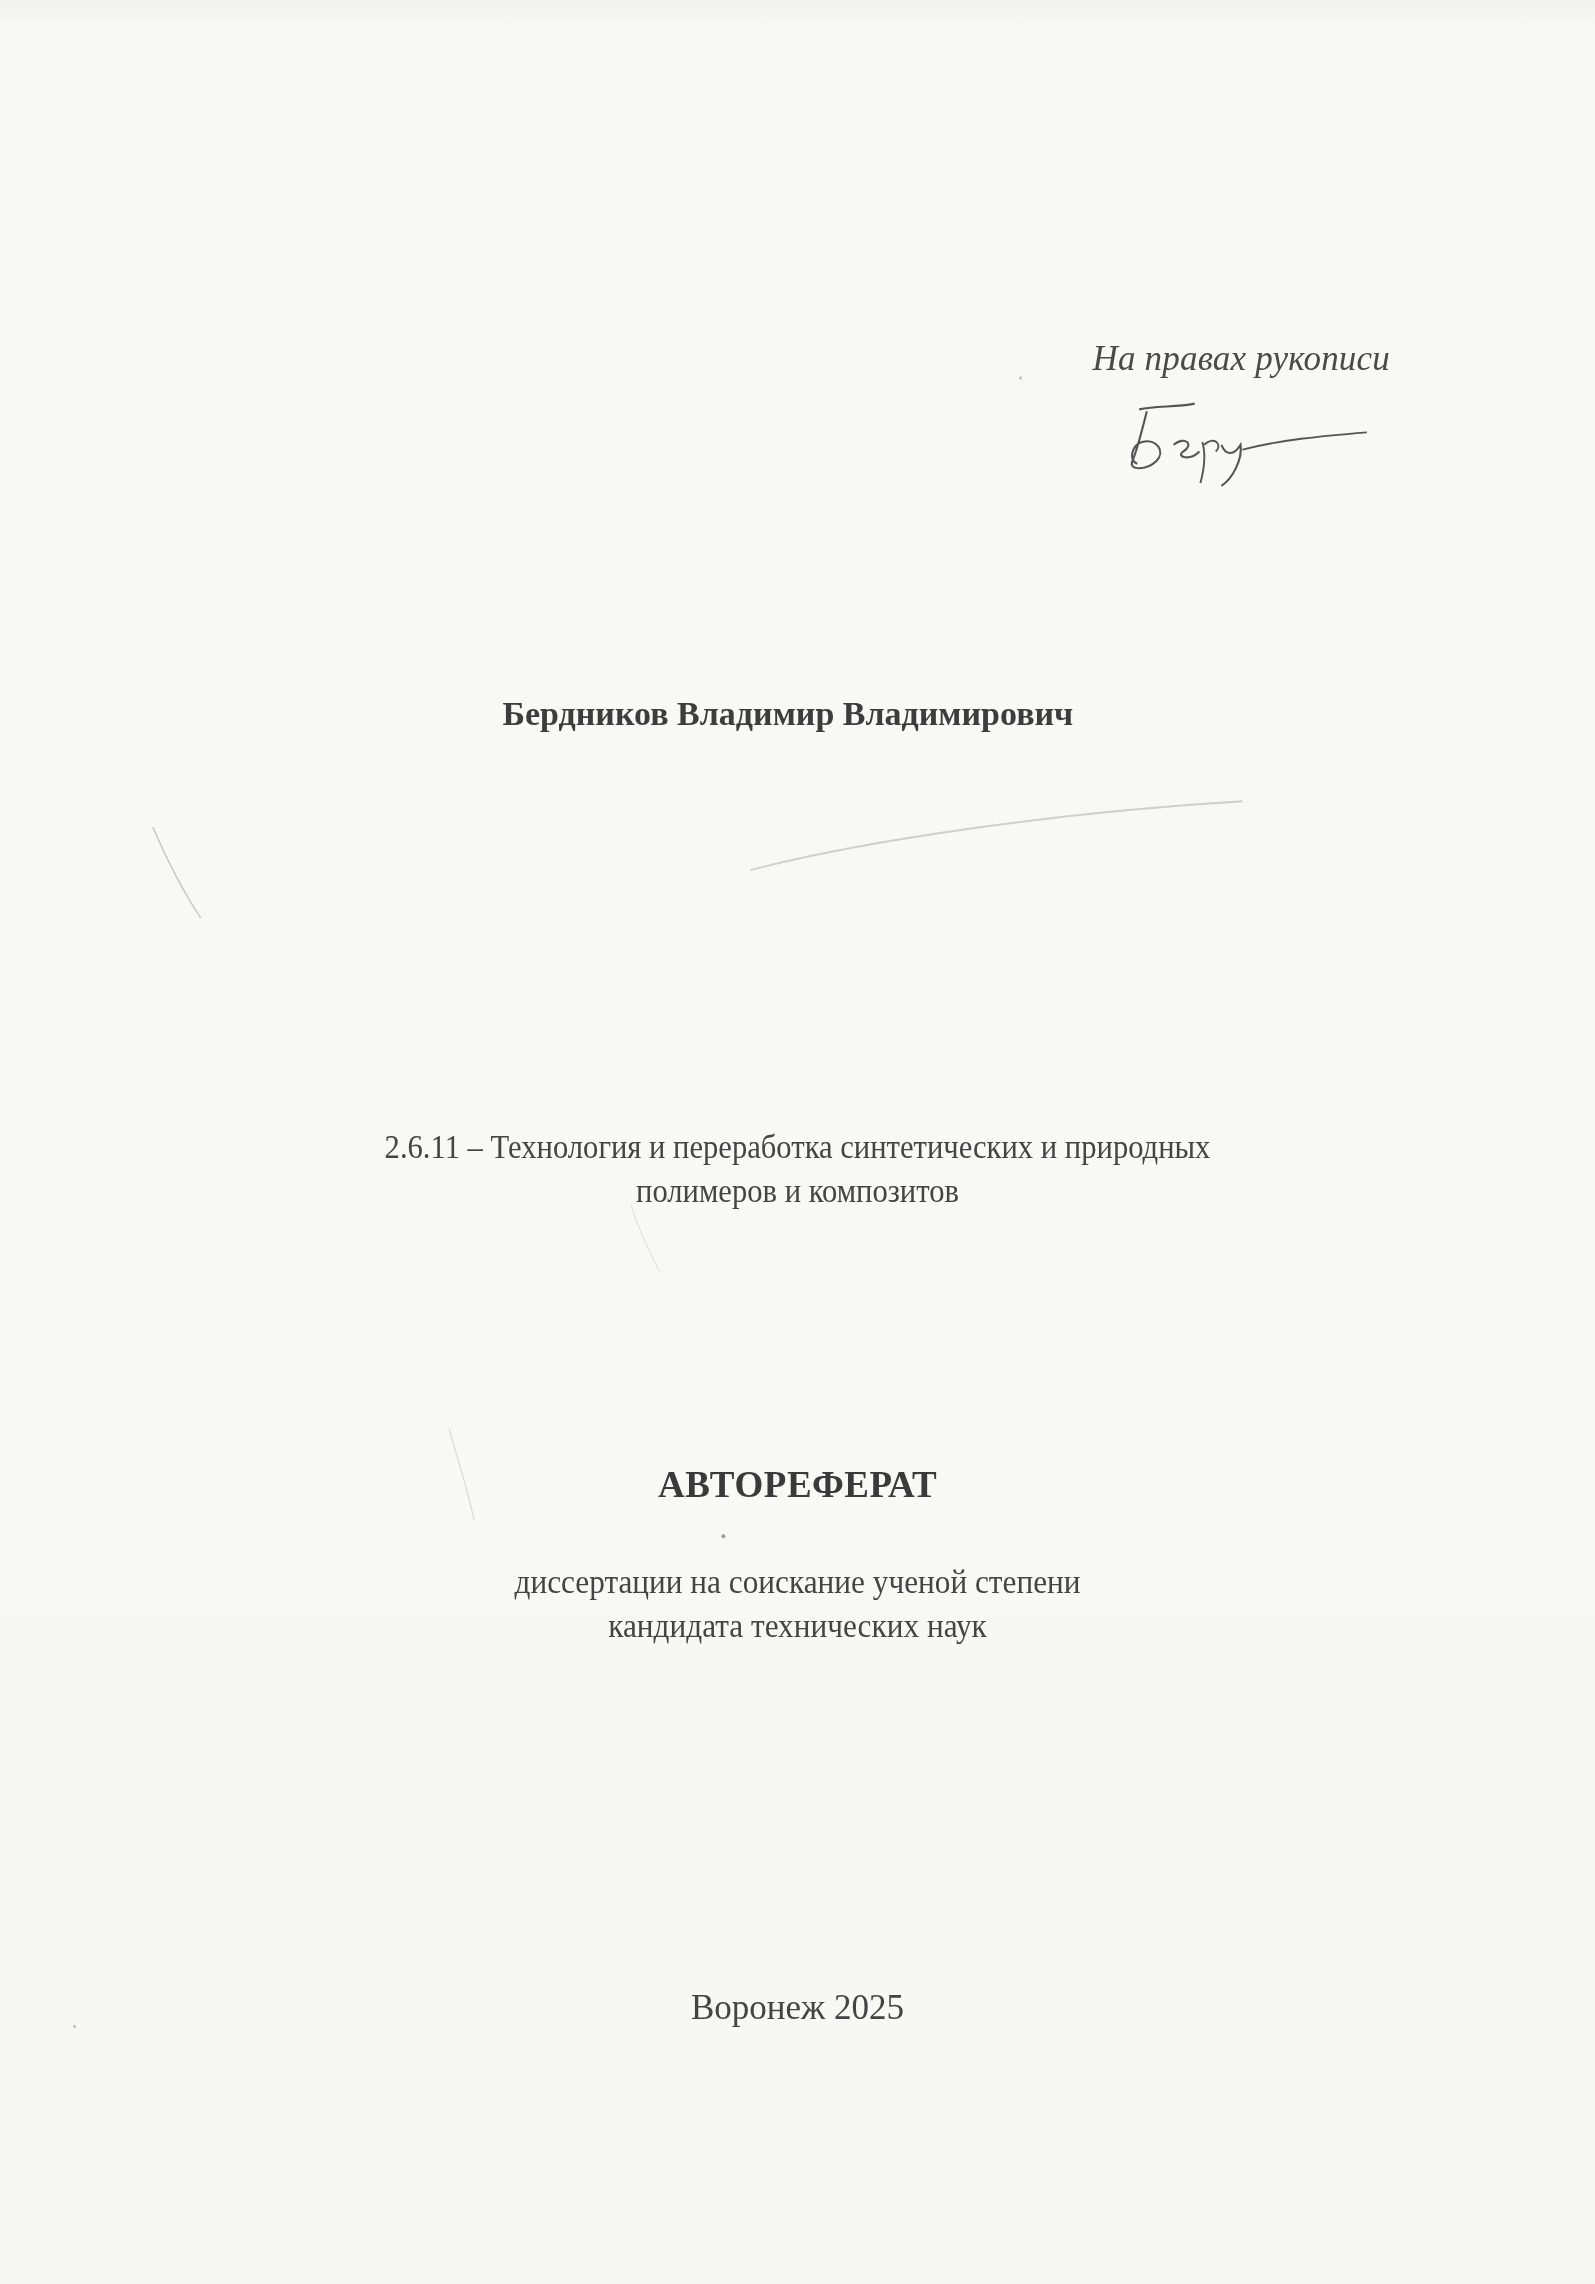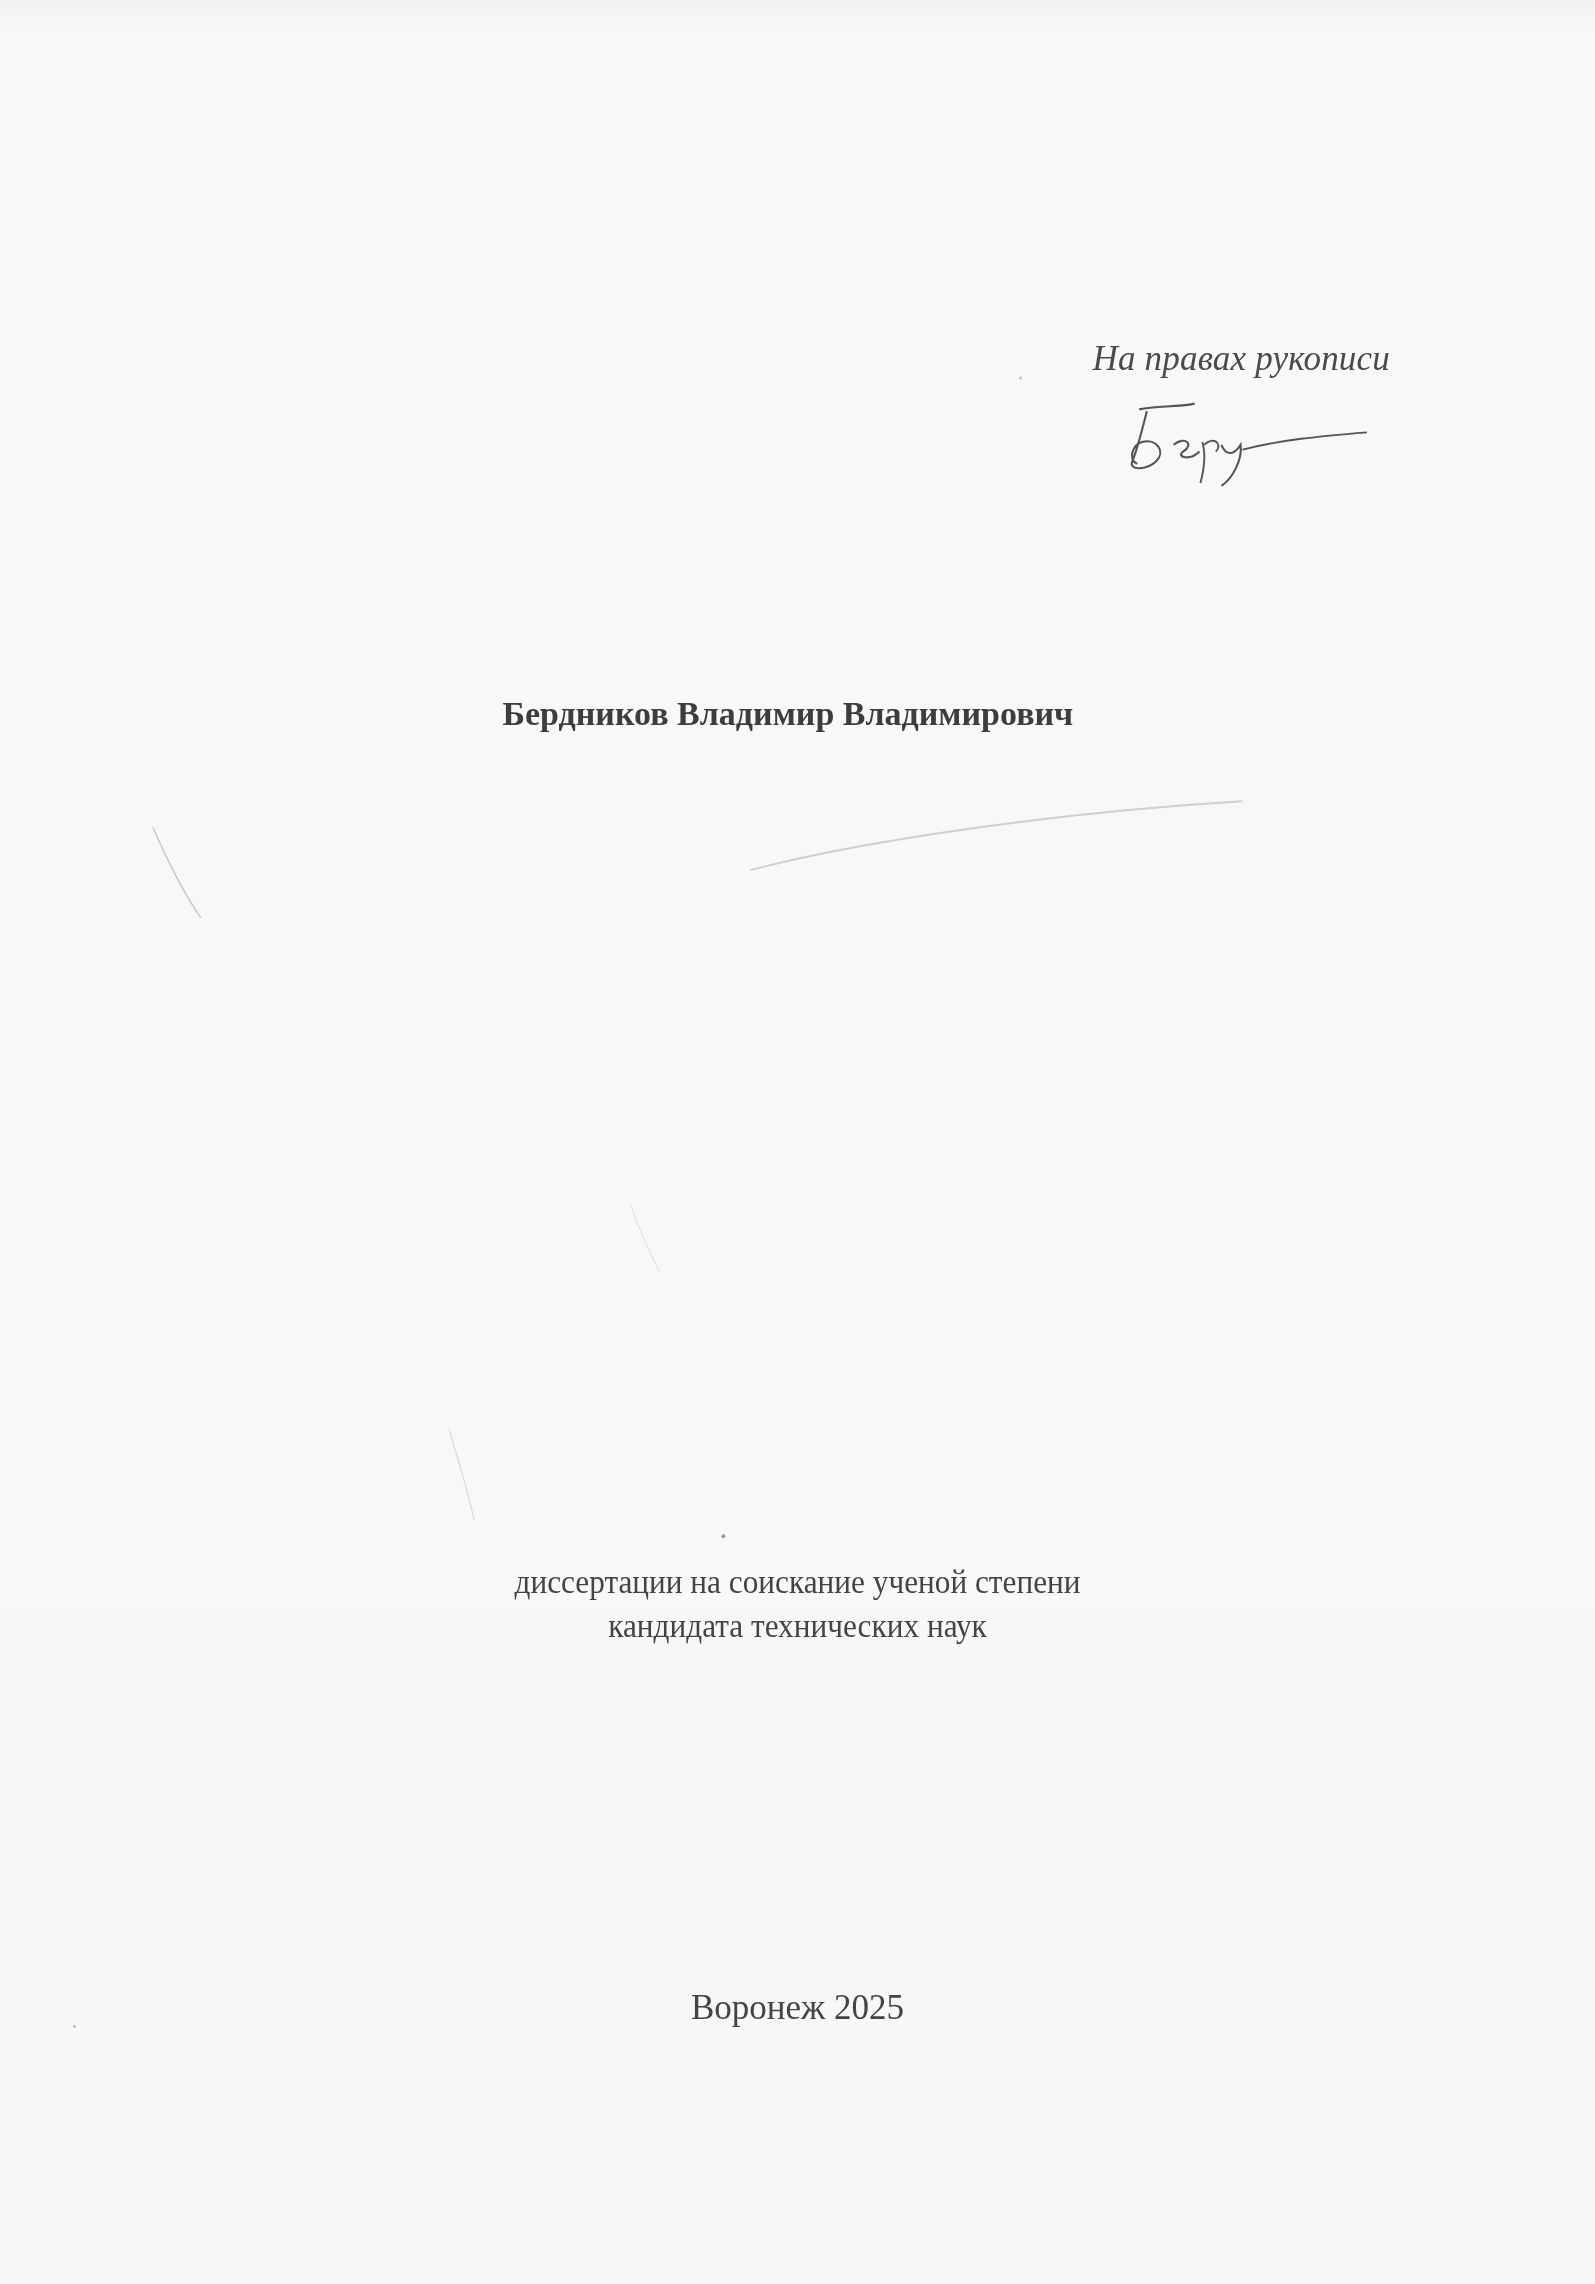--- a/index.html
+++ b/index.html
@@ -151,21 +151,26 @@
     <path d="M78 55 C 90 45, 100 55, 88 62 C 80 68, 95 72, 105 62" stroke="#555" stroke-width="2.2" fill="none"></path>
     <path d="M108 52 C 112 65, 110 80, 106 95" stroke="#555" stroke-width="2" fill="none"></path>
     <path d="M110 55 C 120 45, 130 55, 122 62" stroke="#555" stroke-width="2" fill="none"></path>
     <path d="M128 55 C 132 65, 140 68, 148 55 C 150 70, 140 90, 128 98" stroke="#555" stroke-width="2.2" fill="none"></path>
     <path d="M150 60 C 190 50, 230 46, 280 42" stroke="#555" stroke-width="2" fill="none"></path>
   </svg>
 
   <div class="author"><span>Бердников Владимир Владимирович</span></div>
 
 
+  <div class="specialty">
+    <span class="line">2.6.11 – Технология и переработка синтетических и природных</span>
+    <span class="line">полимеров и композитов</span>
+  </div>
 
+  <div class="doc-type">АВТОРЕФЕРАТ</div>
 
   <div class="degree">
     <span class="line">диссертации на соискание ученой степени</span>
     <span class="line">кандидата технических наук</span>
   </div>
 
   <div class="city-year">Воронеж 2025</div>
 
 </div>
 

